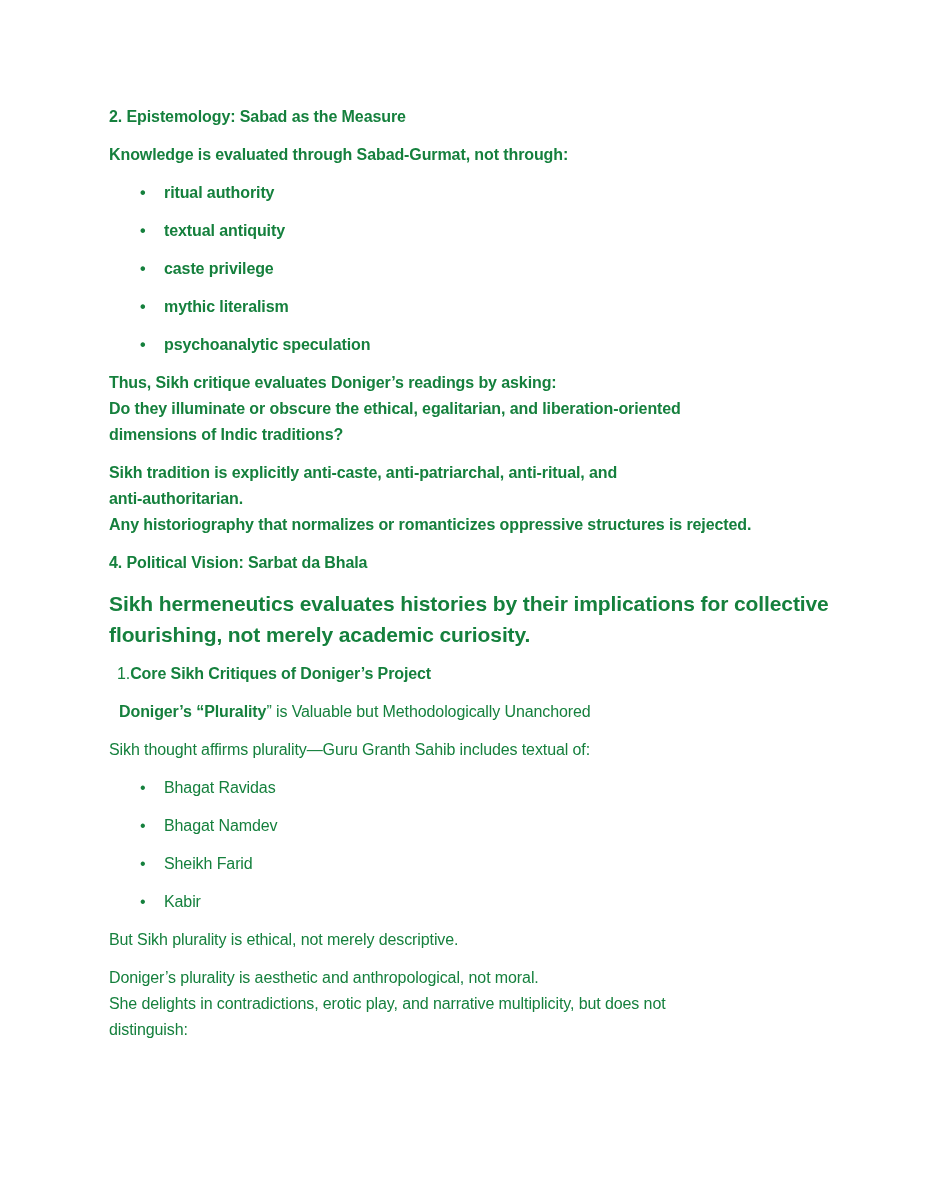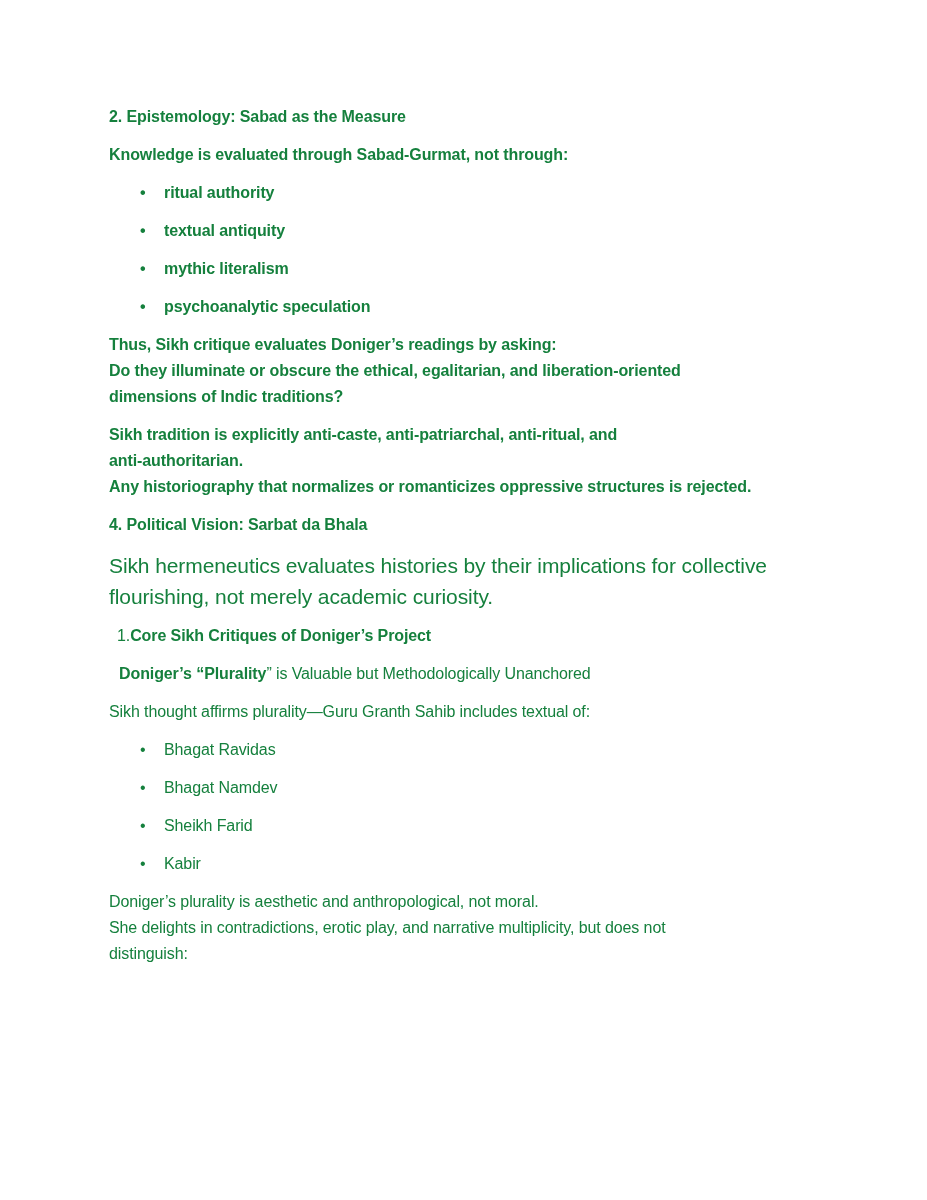--- a/index.html
+++ b/index.html
@@ -21,21 +21,21 @@
     font-size:16px;
     line-height:26px;
     font-weight:700;
     margin:0 0 12px 0;
   }
   .para { margin:0 0 12px 0; }
   .para-bold { font-weight:700; }
   .big-heading {
     font-size:21px;
     line-height:31px;
-    font-weight:400;
+    font-weight:700;
     margin:0 0 11px 0;
   }
   .line { display:block; white-space:nowrap; }
   ul.bullets {
     list-style:none;
     margin:0 0 12px 0;
   }
   ul.bullets li {
     position:relative;
     padding-left:55px;
@@ -59,20 +59,21 @@
 
 <div class="page">
 
   <h3 class="heading">2. Epistemology: Sabad as the Measure</h3>
 
   <p class="para para-bold">Knowledge is evaluated through Sabad-Gurmat, not through:</p>
 
   <ul class="bullets bold-list">
     <li>ritual authority</li>
     <li>textual antiquity</li>
+    <li>caste privilege</li>
     <li>mythic literalism</li>
     <li>psychoanalytic speculation</li>
   </ul>
 
   <p class="para para-bold">
     <span class="line">Thus, Sikh critique evaluates Doniger’s readings by asking:</span>
     <span class="line">Do they illuminate or obscure the ethical, egalitarian, and liberation-oriented</span>
     <span class="line">dimensions of Indic traditions?</span>
   </p>
 
@@ -100,20 +101,21 @@
 
   <p class="para">Sikh thought affirms plurality—Guru Granth Sahib includes textual of:</p>
 
   <ul class="bullets">
     <li>Bhagat Ravidas</li>
     <li>Bhagat Namdev</li>
     <li>Sheikh Farid</li>
     <li>Kabir</li>
   </ul>
 
+  <p class="para">But Sikh plurality is ethical, not merely descriptive.</p>
 
   <p class="para">
     <span class="line">Doniger’s plurality is aesthetic and anthropological, not moral.</span>
     <span class="line">She delights in contradictions, erotic play, and narrative multiplicity, but does not</span>
     <span class="line">distinguish:</span>
   </p>
 
 </div>
 
 </body></html>

